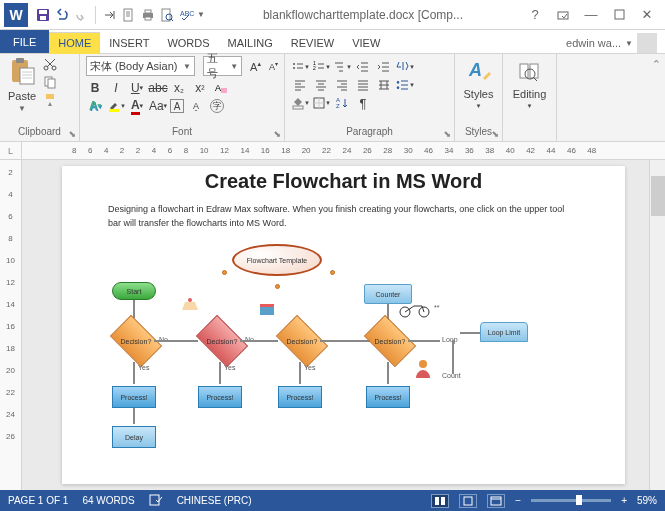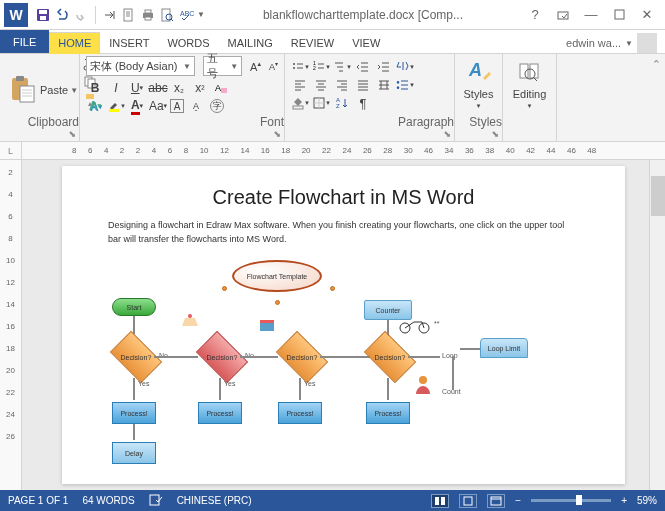--- a/index.html
+++ b/index.html
@@ -13,42 +13,42 @@
 .win-ctrl{display:flex;align-items:center;gap:8px;padding:0 8px}
 .win-ctrl div{width:20px;height:20px;display:flex;align-items:center;justify-content:center;color:#666;font-size:13px}
 .tabrow{height:24px;display:flex;align-items:flex-end;border-bottom:1px solid #d4d4d4;background:#fff}
 .tab{padding:4px 8px;font-size:11px;color:#444;cursor:pointer;border:1px solid transparent;border-bottom:none}
 .tab.file{background:#2b579a;color:#fff;font-size:11px;padding:5px 12px}
 .tab.active{border-color:#d4d4d4;background:#fde047;color:#2b579a;margin-bottom:-1px;padding-bottom:5px}
 .user{margin-left:auto;padding:0 8px;display:flex;align-items:center;gap:4px;color:#666;font-size:11px}
 .avatar{width:20px;height:20px;background:#ddd}
 .ribbon{height:88px;background:#f3f3f3;border-bottom:1px solid #d4d4d4;display:flex}
 .group{border-right:1px solid #d4d4d4;padding:2px 6px;display:flex;flex-direction:column;position:relative}
-.group-label{position:absolute;bottom:12px;left:0;right:0;text-align:right;font-size:12px;color:#666}
+.group-label{position:absolute;bottom:4px;left:0;right:0;text-align:center;font-size:10px;color:#666}
 .dlaunch{position:absolute;bottom:2px;right:3px;font-size:9px;color:#888}
-.paste-big{display:flex;flex-direction:row;align-items:center;gap:2px}
+.paste-big{display:flex;flex-direction:column;align-items:center;gap:2px}
 .paste-ic{width:32px;height:32px}
 .clip-side{display:flex;flex-direction:column;gap:2px;margin-left:4px}
 .clip-side svg{width:16px;height:16px}
 .font-row{display:flex;align-items:center;gap:8px;margin-bottom:3px}
 .combo{height:20px;border:1px solid #ababab;background:#fff;display:flex;align-items:center;padding:0 3px;font-size:11px}
 .combo .dd{margin-left:auto;color:#666;font-size:8px;padding-left:3px}
 .btnrow{display:flex;align-items:center;gap:3px}
 .btnrow .b{width:18px;height:18px;display:flex;align-items:center;justify-content:center;font-size:12px}
 .btnrow svg{width:14px;height:14px}
 .big-btn{display:flex;flex-direction:column;align-items:center;justify-content:center;font-size:11px;padding:2px 4px;gap:2px}
 .big-btn svg{width:28px;height:28px}
 .ruler{height:18px;background:#f9f9f9;border-bottom:1px solid #d4d4d4;display:flex}
 .ruler-corner{width:22px;border-right:1px solid #d4d4d4;display:flex;align-items:center;justify-content:center;font-size:9px;color:#888}
 .ruler-h{flex:1;position:relative;font-size:8px;color:#666;padding-left:50px;display:flex;align-items:center;gap:11.5px;overflow:hidden}
 .doc-area{height:330px;display:flex;background:#eaeaea}
 .ruler-v{width:22px;background:#f9f9f9;border-right:1px solid #d4d4d4;font-size:8px;color:#666;display:flex;flex-direction:column;align-items:center;padding-top:8px;gap:13px}
 .page-wrap{flex:1;overflow:hidden;padding:6px 40px}
 .page{background:#fff;box-shadow:0 1px 4px rgba(0,0,0,.2);padding:0 40px 10px;height:100%}
-.doc-title{font-size:20px;font-weight:normal;text-align:center;padding:20px 0 10px;color:#222}
+.doc-title{font-size:20px;font-weight:bold;text-align:center;padding:4px 0 10px;color:#222}
 .doc-body{font-size:9px;color:#333;line-height:1.5;padding:0 6px 10px}
 .flow{position:relative;height:200px;font-size:7px}
 .sb{position:absolute;display:flex;align-items:center;justify-content:center;text-align:center;color:#333}
 .term{width:44px;height:18px;border-radius:9px;background:linear-gradient(#8de08d,#3aa83a);border:1px solid #2a7a2a;font-size:7px}
 .dec{width:44px;height:30px;background:linear-gradient(#ffc57a,#e8923a);border:1px solid #c46f1f;transform:rotate(45deg)}
 .dec span{transform:rotate(-45deg);font-size:7px}
 .proc{width:44px;height:22px;background:linear-gradient(#a3d4f5,#4aa3da);border:1px solid #2a7db5;font-size:7px}
 .proc2{width:48px;height:20px;background:linear-gradient(#c8e6f9,#8bc5e8);border:1px solid #5a9fc9;font-size:7px;border-radius:2px}
 .oval-t{width:90px;height:32px;border:2px solid #b54a1f;border-radius:50%;background:radial-gradient(ellipse at 30% 30%,#fff,#f5d5c5);font-size:7px}
 .lbl{position:absolute;font-size:7px;color:#555}

